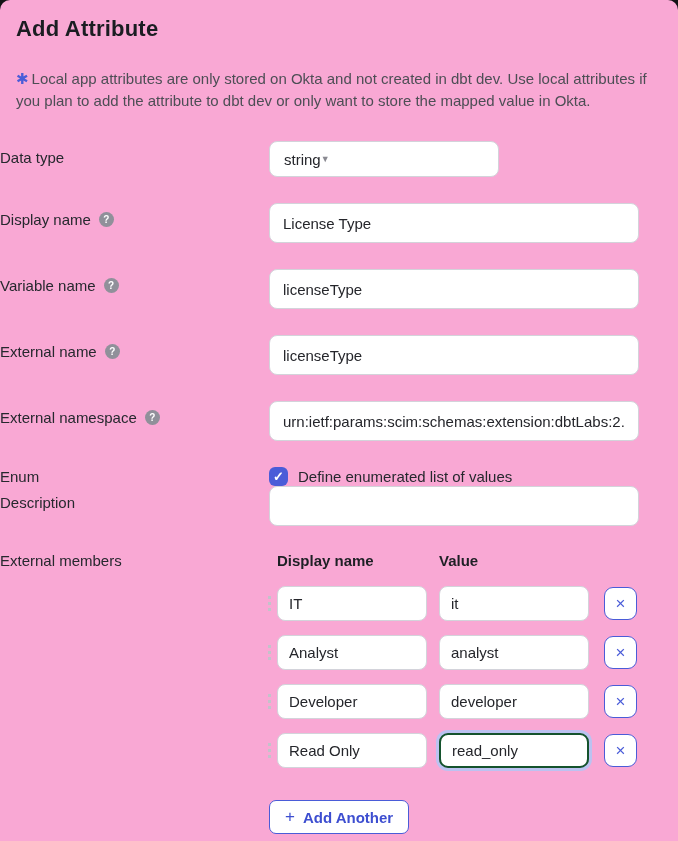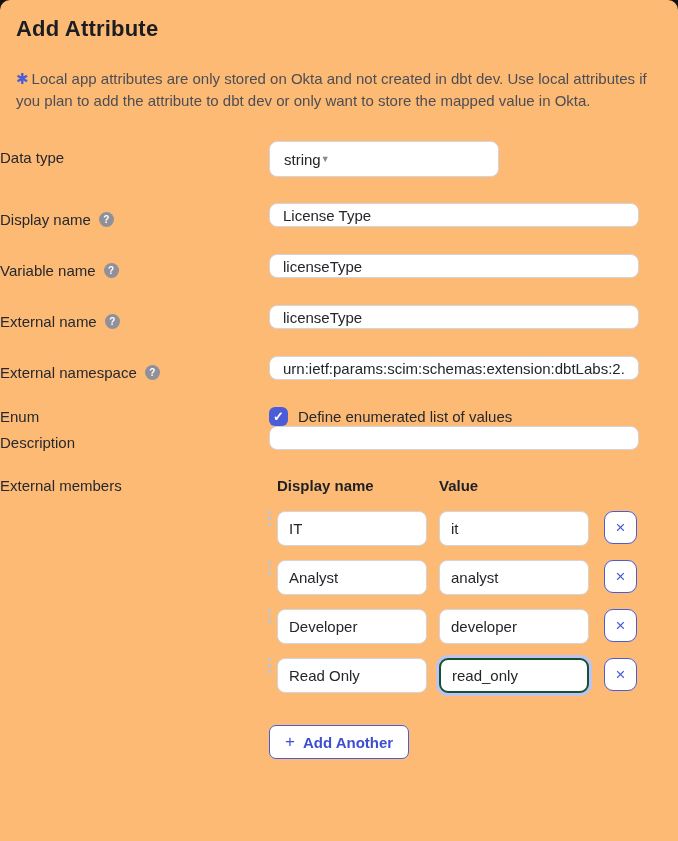--- a/index.html
+++ b/index.html
@@ -4,21 +4,21 @@
 <style>
   * { margin:0; padding:0; box-sizing:border-box; }
   html,body { width:678px; height:841px; }
   body {
     background:#131315;
     font-family:"Liberation Sans", sans-serif;
     color:#25262b;
   }
   .card {
     width:678px; height:841px;
-    background:#fdba74;
+    background:#f9a8d4;
     border-radius:10px 10px 0 0;
     overflow:hidden;
     padding:16px 0 20px 0;
   }
   .title {
     margin-left:16px;
     font-size:22px;
     font-weight:700;
     color:#1b1d22;
     letter-spacing:.2px;
@@ -69,21 +69,21 @@
     align-items:center;
     justify-content:flex-start;
     padding:0 14px;
     font-size:15px;
     color:#25262b;
     background:#fff;
     cursor:pointer;
   }
   .caret { font-size:9px; color:#8a8a92; }
   .txt {
-    width:370px; height:24px;
+    width:370px; height:40px;
     border:1px solid #d3d3da;
     border-radius:8px;
     padding:0 13px;
     font-size:15px;
     color:#25262b;
     font-family:"Liberation Sans", sans-serif;
     background:#fff;
     outline:none;
   }
   
@@ -109,21 +109,21 @@
     display:flex;
     margin-left:16px;
     margin-bottom:17px;
     font-size:15px;
     font-weight:700;
     color:#1e2025;
   }
   .mem-headers .h1 { width:162px; }
   .member-line {
     display:flex;
-    align-items:flex-start;
+    align-items:center;
     margin-bottom:14px;
   }
   .drag {
     width:16px;
     display:flex;
     flex-direction:column;
     align-items:center;
     gap:3px;
     cursor:grab;
   }

